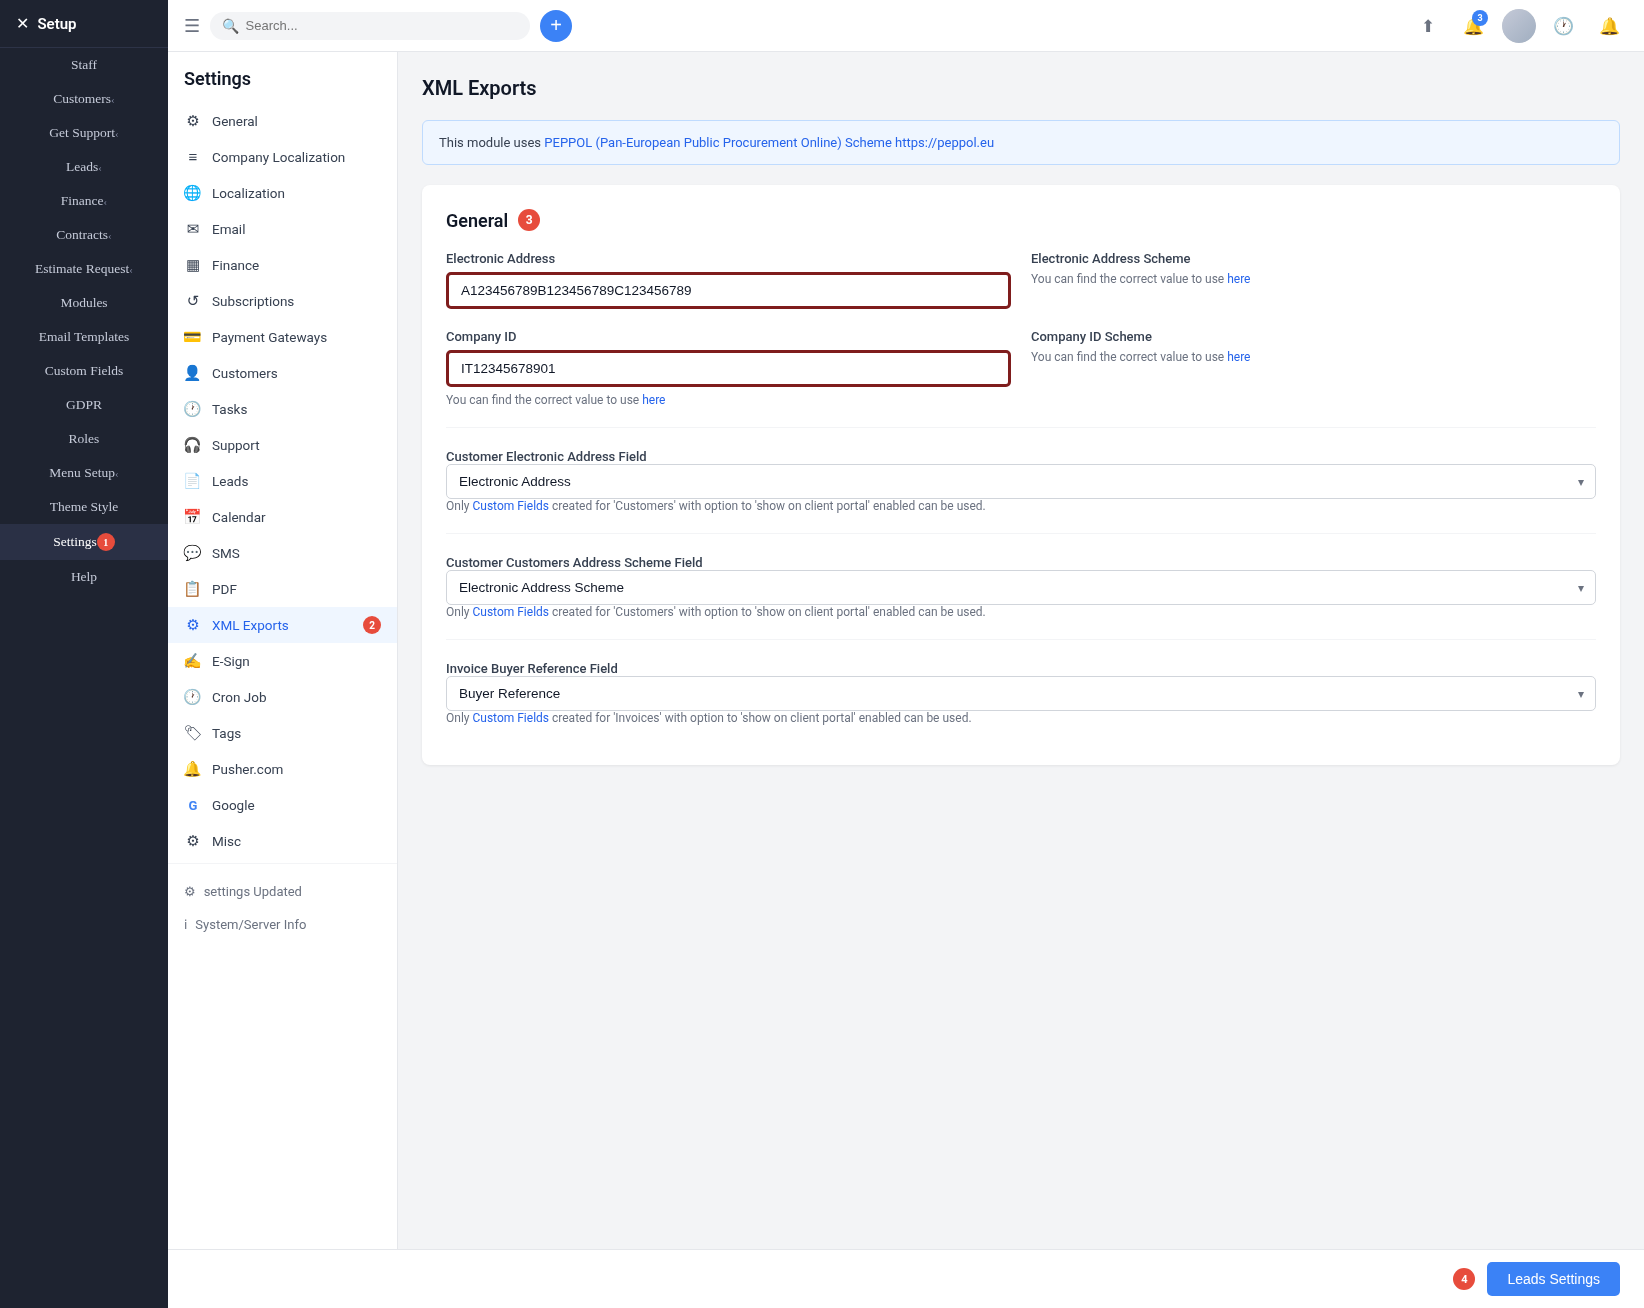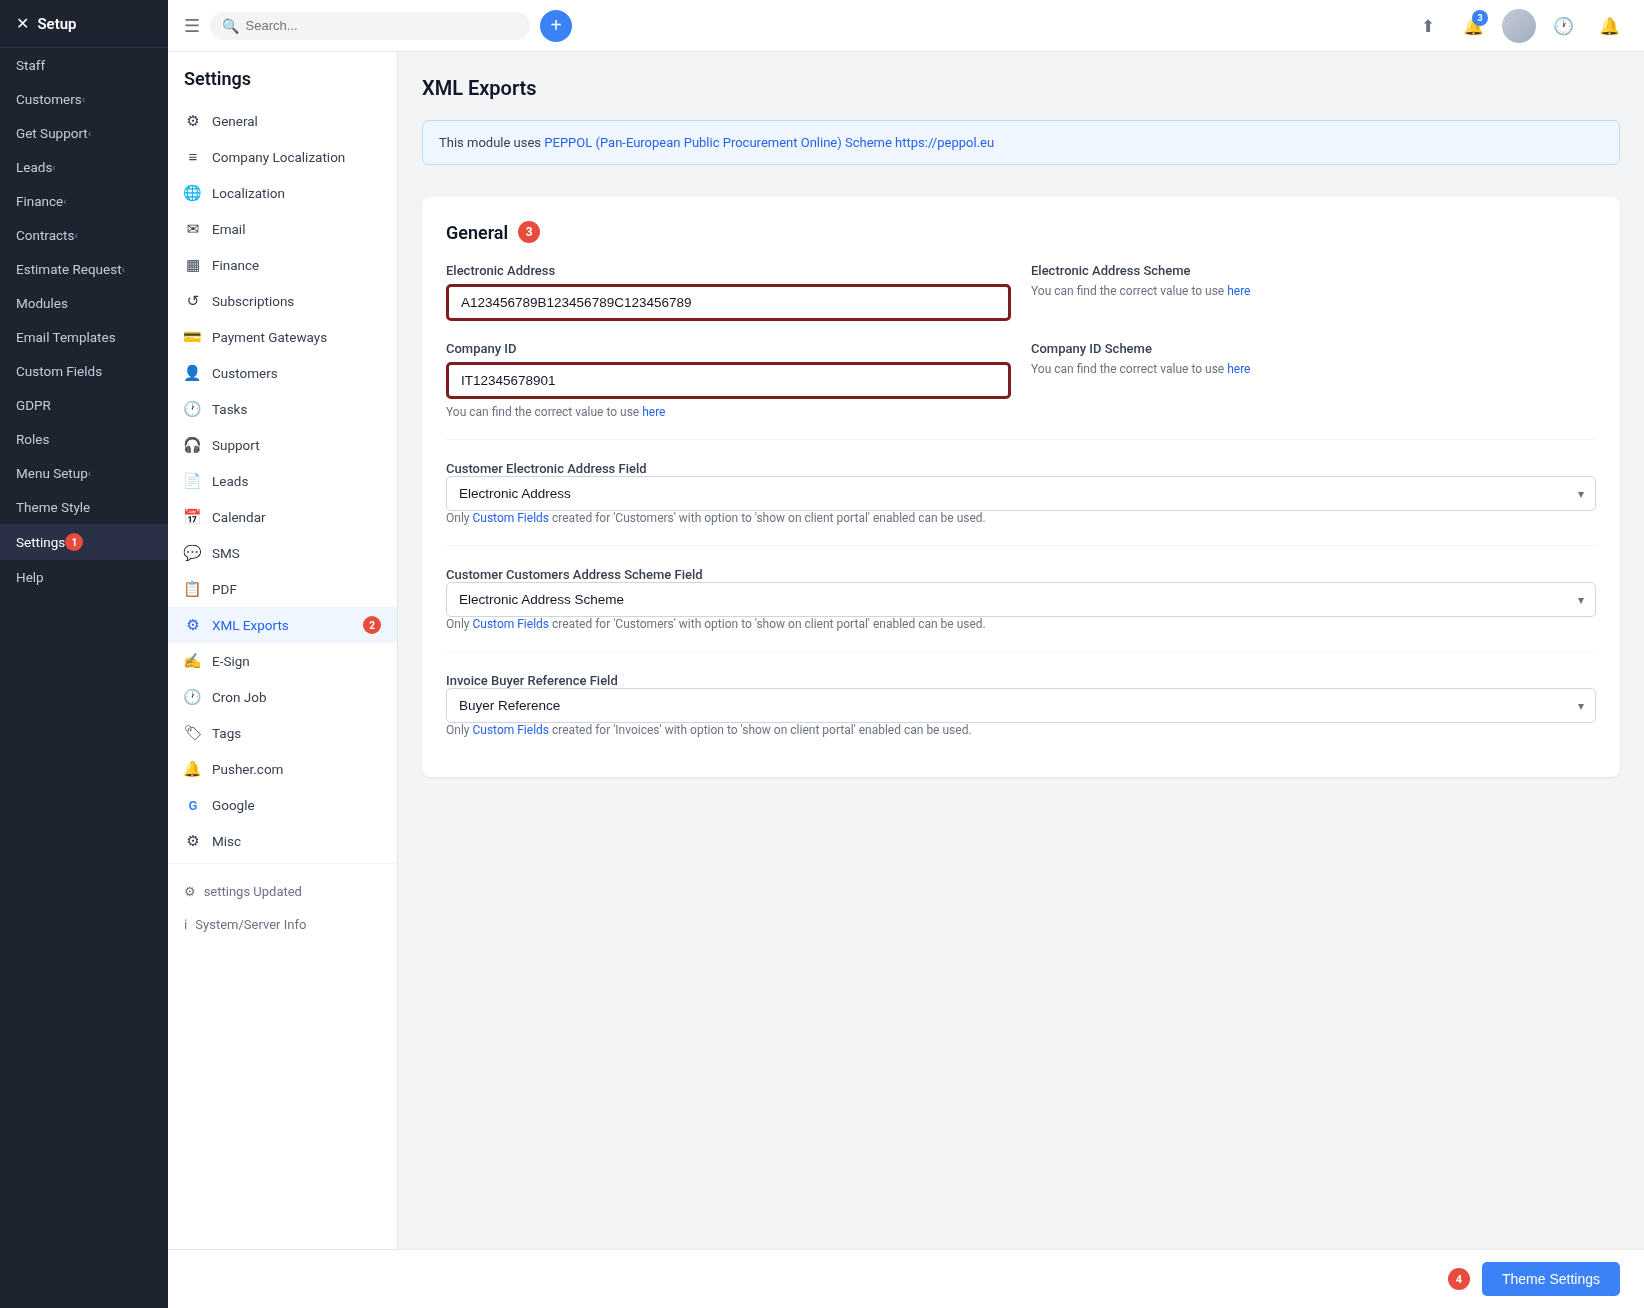--- a/index.html
+++ b/index.html
@@ -28,26 +28,27 @@
       font-size: 16px;
     }
     .sidebar-header-title {
       color: #fff;
       font-size: 15px;
       font-weight: 600;
     }
     .sidebar-item {
       display: flex;
       align-items: center;
-      justify-content: flex-start;
+      justify-content: center;
       padding: 9px 16px;
       cursor: pointer;
       color: #c5cad8;
       font-size: 13.5px;
       transition: background 0.15s;
+      font-family: Liberation Serif, serif;
     }
     .sidebar-item.active { color: #fff; background: #2a3045; }
     .sidebar-chevron { font-size: 11px; color: #7a8099; }
     .badge-red {
       background: #e74c3c;
       color: #fff;
       border-radius: 50%;
       width: 18px; height: 18px;
       font-size: 10px;
       display: flex; align-items: center; justify-content: center;
@@ -208,21 +209,21 @@
       color: #111827;
       margin-bottom: 20px;
     }
 
     
     .info-banner {
       background: #eff6ff;
       border: 1px solid #bfdbfe;
       border-radius: 6px;
       padding: 14px 16px;
-      margin-bottom: 32px;
+      margin-bottom: 20px;
       font-size: 13px;
       color: #374151;
     }
     .info-banner a { color: #2563eb; text-decoration: none; }
 
     
     .card {
       background: #fff;
       border-radius: 8px;
       padding: 24px;
@@ -601,16 +602,16 @@
           </div>
           <div class="form-note">Only <a href="#">Custom Fields</a> created for 'Invoices' with option to 'show on client portal' enabled can be used.</div>
         </div>
       </div>
     </div>
   </div>
 
   <div id="bottom-bar">
     <span class="bottom-badge">4</span>
     <button class="btn-save">
-      <span>Theme Settings</span>
+      <span>Leads Settings</span>
     </button>
   </div>
 </div>
 
 </body></html>

